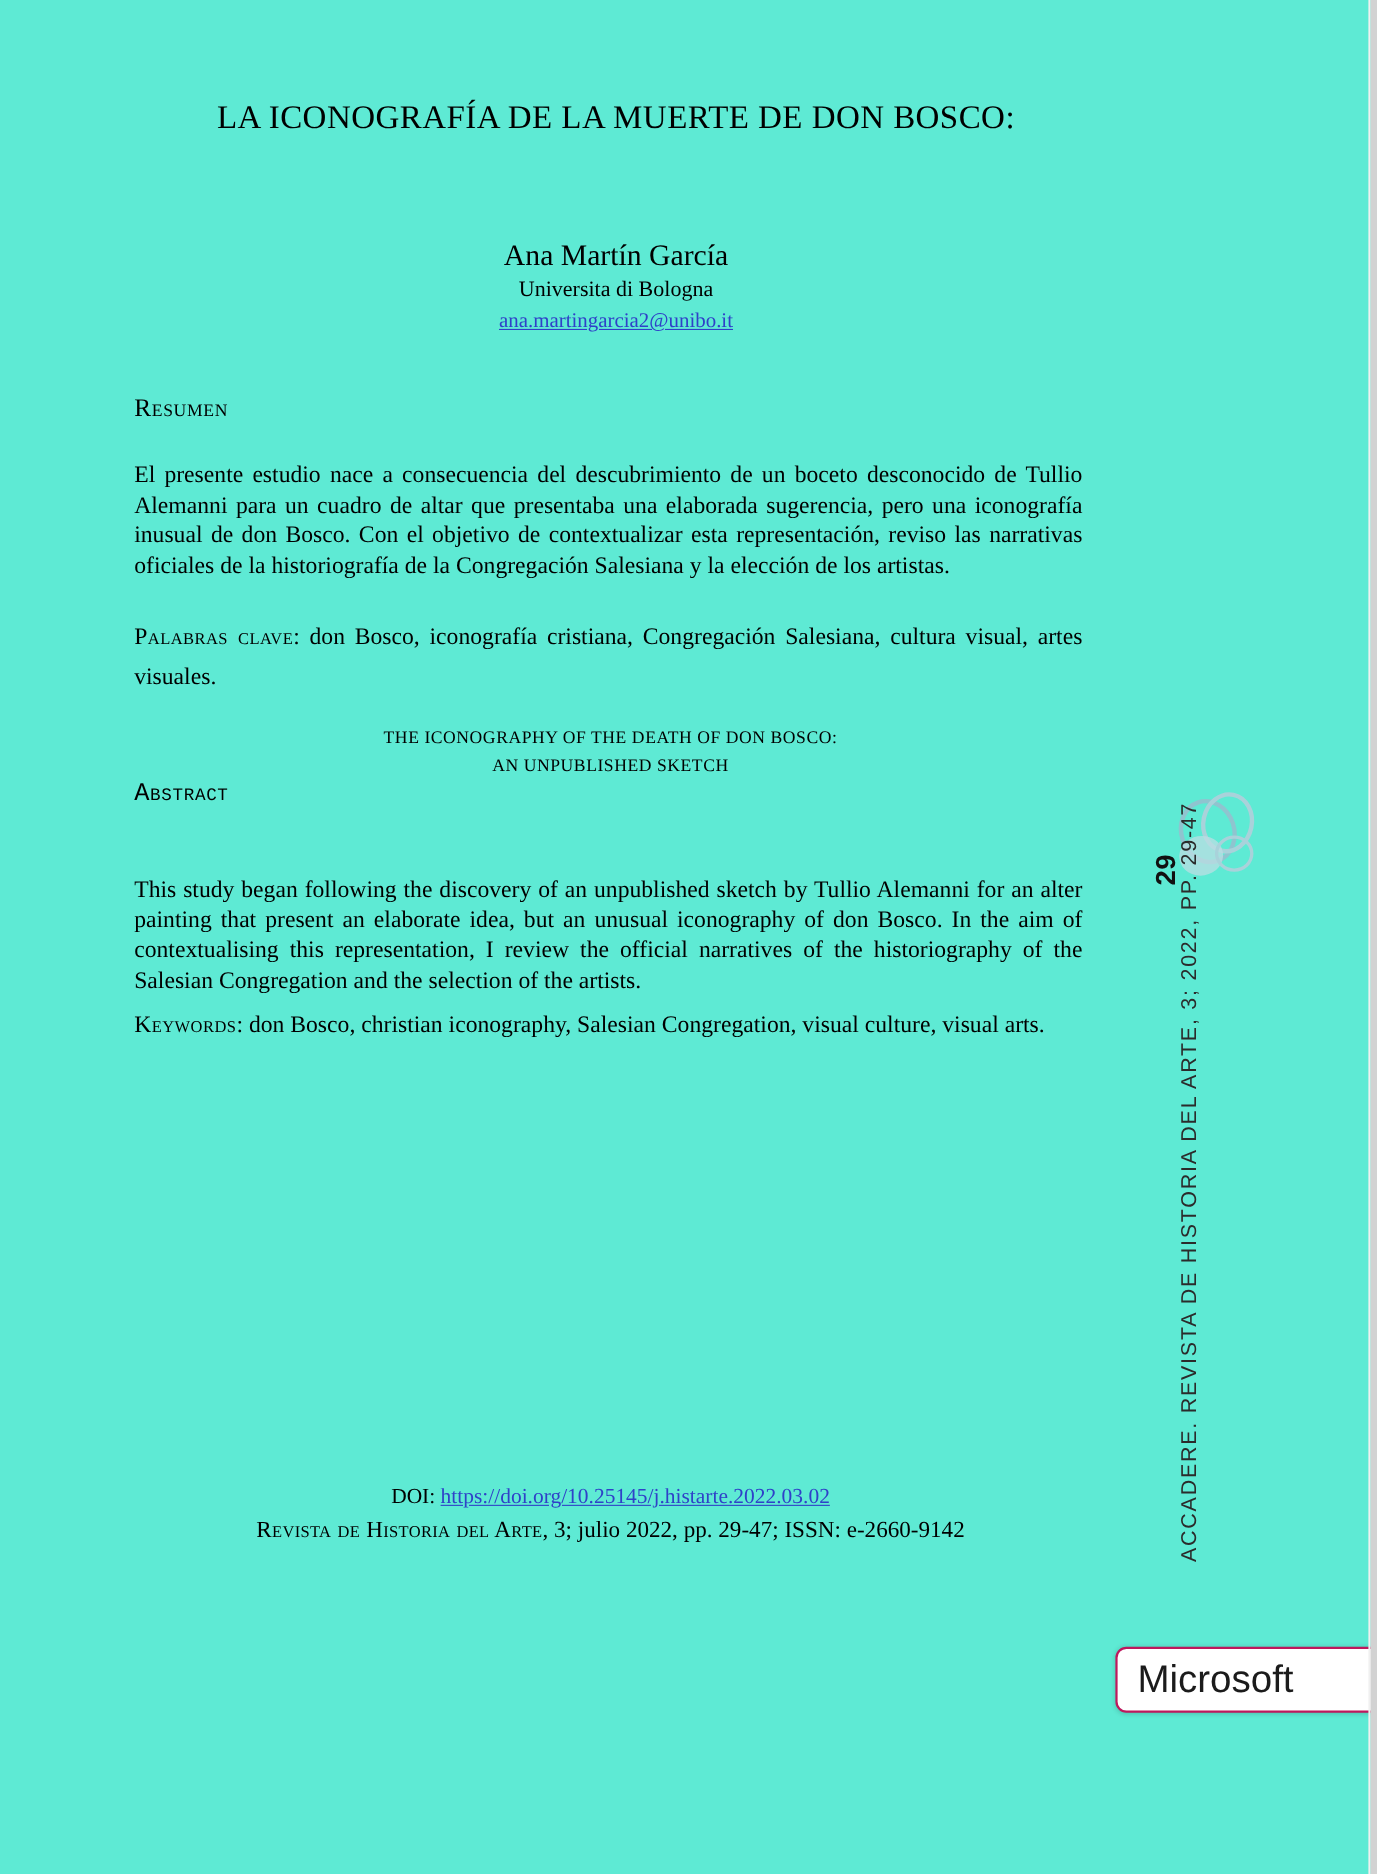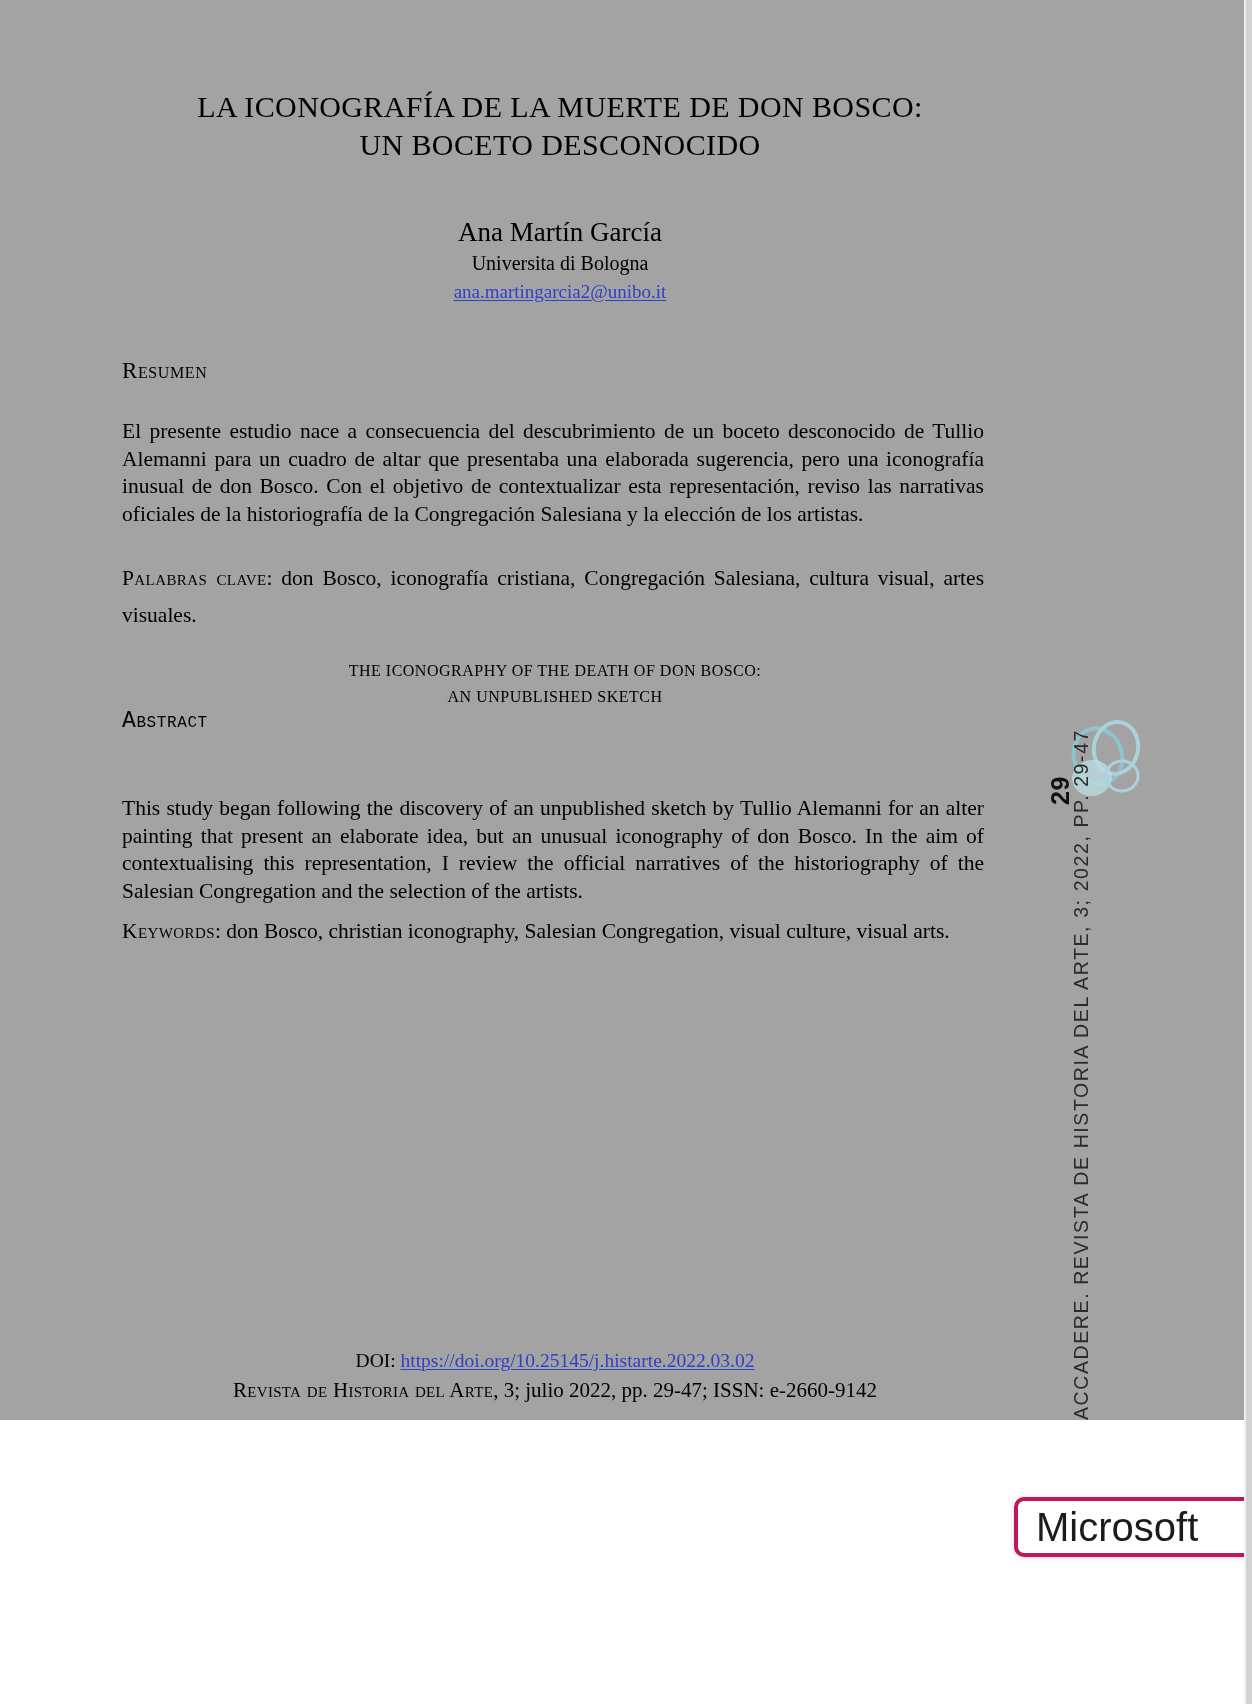--- a/index.html
+++ b/index.html
@@ -8,22 +8,22 @@
     width: 1252px;
     height: 1704px;
     background: #ffffff;
     font-family: "Liberation Serif", "DejaVu Serif", serif;
     overflow: hidden;
   }
 
   #page {
     position: relative;
     width: 1252px;
-    height: 1420px;
-    background: #a3a3a3;
+    height: 1704px;
+    background: #5eead4;
     padding-left: 44px;
   }
 
   
   .right-edge {
     position: absolute;
     top: 0; right: 0;
     width: 6px; height: 1704px;
     background: #d2d2d2;
   }
@@ -206,42 +206,41 @@
   }
 
   
   .ms-badge {
     position: absolute;
     left: 1014px;
     top: 1497px;
     width: 238px;
     height: 60px;
     background: #ffffff;
-    border: 4px solid #be185d;
+    border: 2px solid #be185d;
     border-top-left-radius: 10px;
     border-bottom-left-radius: 10px;
     box-shadow: 0 1px 5px rgba(0,0,0,0.18);
     display: flex;
     align-items: center;
     padding-left: 18px;
     font-family: "Liberation Sans", "DejaVu Sans", sans-serif;
-    font-size: 40px;
+    font-size: 35px;
     color: #1b1b1b;
     overflow: hidden;
     white-space: nowrap;
   }
 </style>
 </head>
 <body>
 
 <div id="page">
 
   <div class="doc-title">
     <span class="tline">LA ICONOGRAFÍA DE LA MUERTE DE DON BOSCO:</span>
-    <span class="tline">UN BOCETO DESCONOCIDO</span>
   </div>
 
   <div class="author">Ana Martín García</div>
   <div class="affiliation">Universita di Bologna</div>
   <div class="email">
     <a href="#">ana.martingarcia2@unibo.it</a>
   </div>
 
   <div class="sec-head" id="resumen-head">Resumen</div>
   <div class="abs-para" id="resumen-body">El presente estudio nace a consecuencia del descubrimiento de un boceto desconocido de Tullio Alemanni para un cuadro de altar que presentaba una elaborada sugerencia, pero una iconografía inusual de don Bosco. Con el objetivo de contextualizar esta representación, reviso las narrativas oficiales de la historiografía de la Congregación Salesiana y la elección de los artistas.</div>

